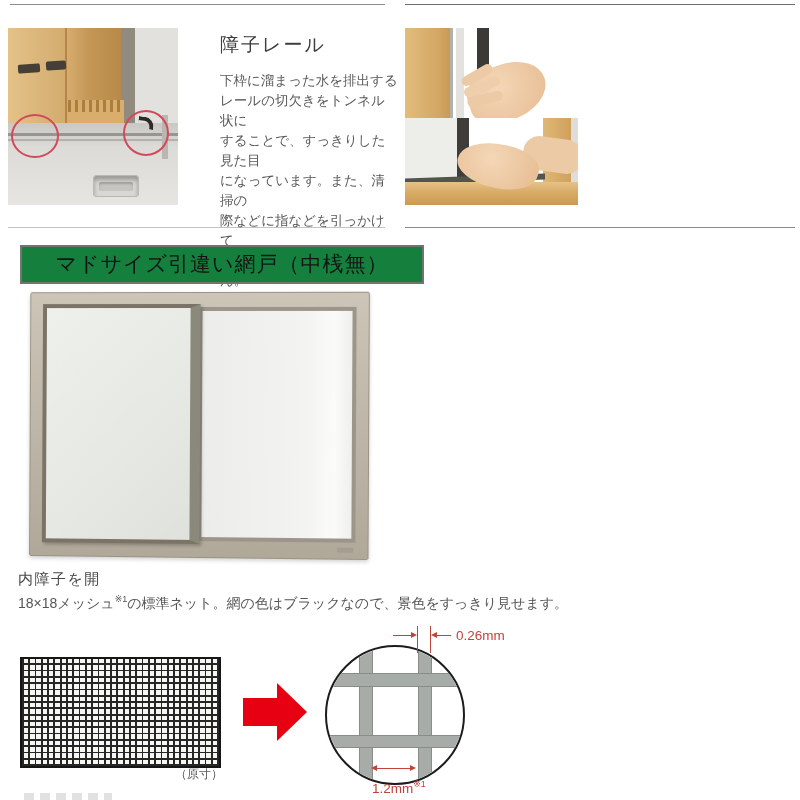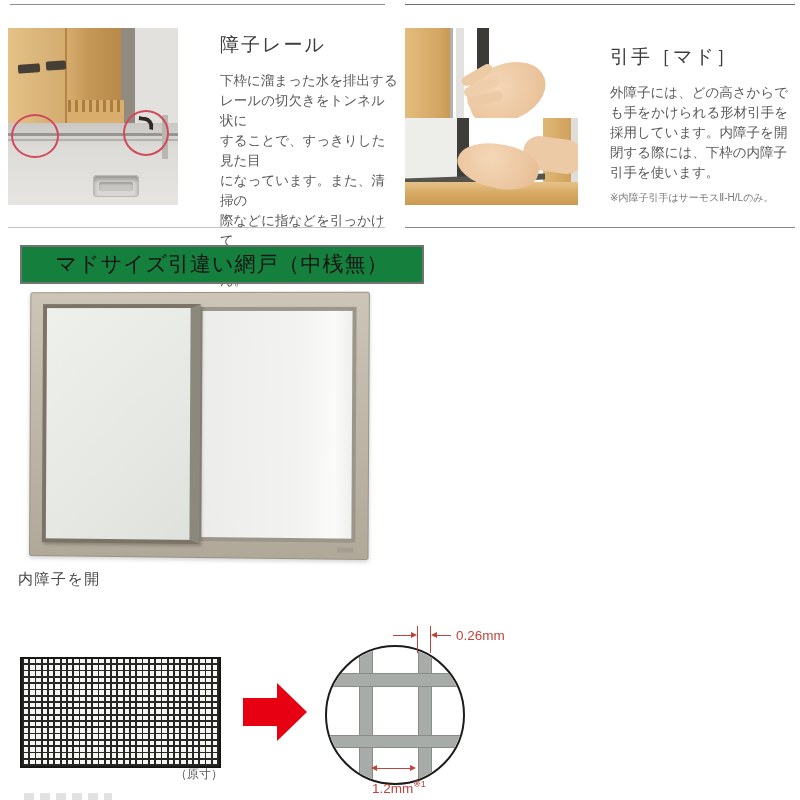--- a/index.html
+++ b/index.html
@@ -186,41 +186,33 @@
       <div class="pr-gasket2"></div>
       <div class="pr-postr"></div>
       <div class="pr-wall2"></div>
       <div class="pr-sline"></div>
       <div class="pr-sill"></div>
       <div class="pr-arm2 "></div>
       <div class="pr-palm2 skin"></div>
     </div>
   </div>
 
-  <div class="abs" style="left:610px; top:44px; width:190px;">
-    <div class="col-title">引手［マド］</div>
-    <div class="col-body">外障子には、どの高さからで
-も手をかけられる形材引手を
-採用しています。内障子を開
-閉する際には、下枠の内障子
-引手を使います。</div>
-    <div class="col-note">※内障子引手はサーモスⅡ-H/Lのみ。</div>
-  </div>
 
   <div class="banner">マドサイズ引違い網戸（中桟無）</div>
 
   <div class="abs window-fig">
     <div class="wf-inner">
       <div class="wf-panel-l"></div>
       <div class="wf-panel-r"></div>
     </div>
     <div class="wf-tab"></div>
   </div>
 
   <div class="abs net-heading">内障子を開</div>
+  <div class="abs net-desc"><span>18×18メッシュ</span><sup>※1</sup><span>の標準ネット。網の色はブラックなので、景色をすっきり見せます。</span></div>
 
   <div class="abs mesh-sample"></div>
   <div class="abs gensun">（原寸）</div>
 
   <div class="abs arrow-tail"></div>
   <div class="abs arrow-head"></div>
 
   <div class="abs mesh-circle">
     <div class="bar bar-v1"></div>
     <div class="bar bar-v2"></div>

